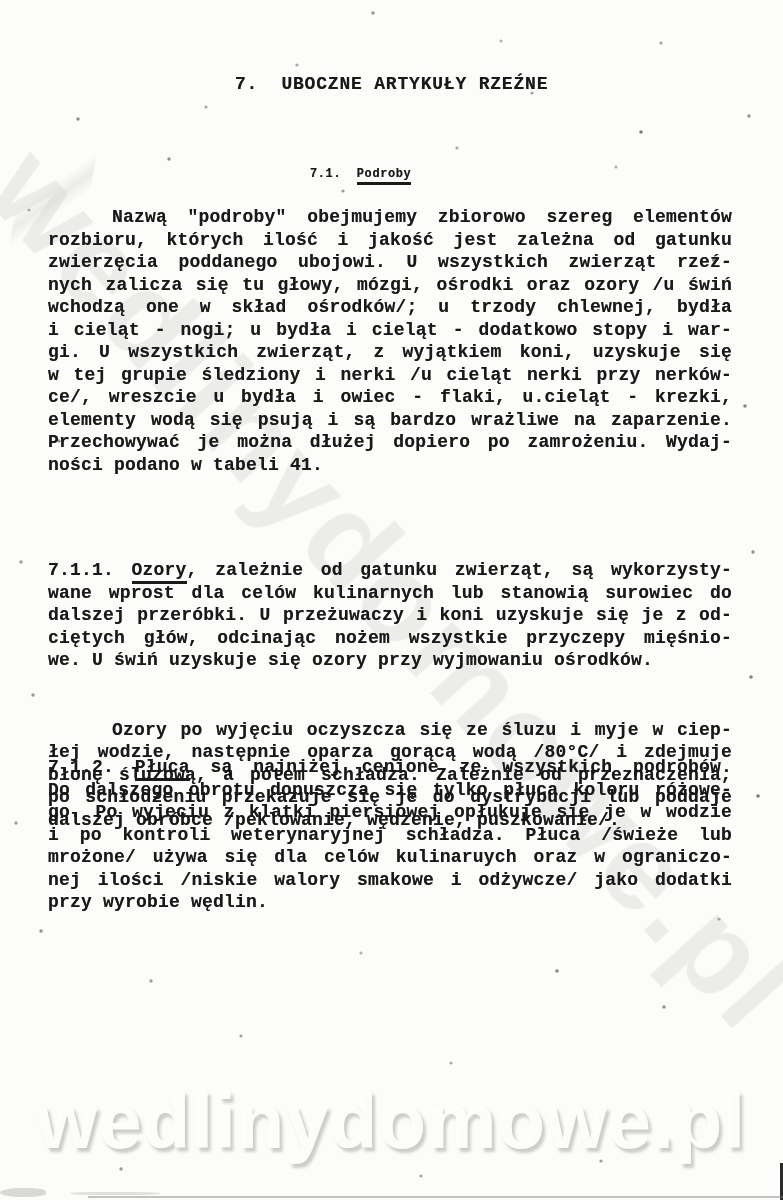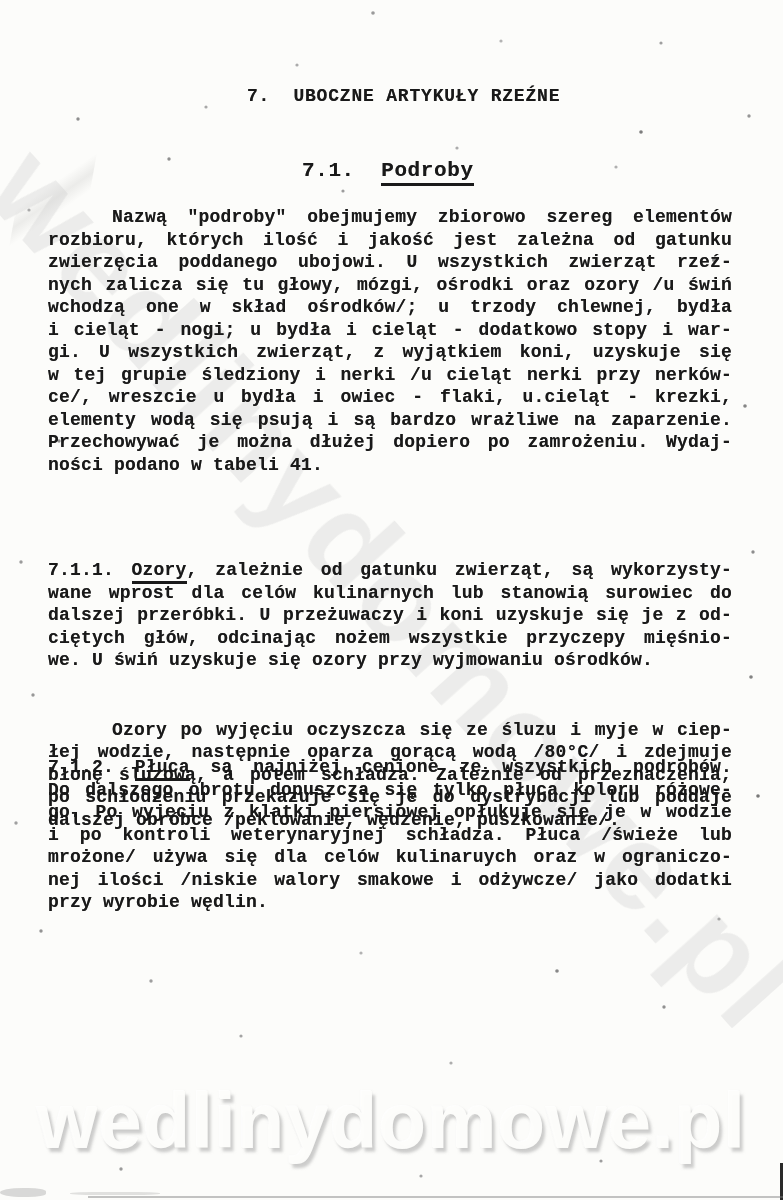--- a/index.html
+++ b/index.html
@@ -22,32 +22,32 @@
     z-index: 3;
     text-shadow: 0 0 0.5px rgba(10,10,10,0.55);
   }
   .tline { text-align: justify; text-align-last: justify; }
   .tline.last { text-align-last: left; }
   .indent .tline:first-child { text-indent: 64px; }
   .u { border-bottom: 3px solid #1a1a1a; padding-bottom: 1px; }
 
   .chapter {
     position: absolute; left: 235px; top: 74px;
-    margin: 12px;
+    margin: 0;
     font-size: 18px; font-weight: bold;
     letter-spacing: 0.8px;
     white-space: pre;
     z-index: 3;
     text-shadow: 0 0 0.5px rgba(10,10,10,0.55);
   }
   .sectionhead {
     position: absolute; left: 302px; top: 159px;
     width: 220px;
-    margin: 0;
-    font-size: 21px; font-weight: bold;
+    margin: 8px;
+    font-size: 12px; font-weight: bold;
     letter-spacing: 0.6px;
     z-index: 3;
     text-shadow: 0 0 0.5px rgba(10,10,10,0.55);
   }
   .sectionhead .tline { text-align: left; text-align-last: left; white-space: pre; }
 
   .para-intro   { top: 206px; }
   .sec711-wrap  { position: absolute; left: 48px; top: 512px; width: 684px; z-index: 3; }
   .sec711-wrap .textblock { position: static; left: auto; width: auto; margin-top: 47px; }
   .para-712     { top: 756px; }

